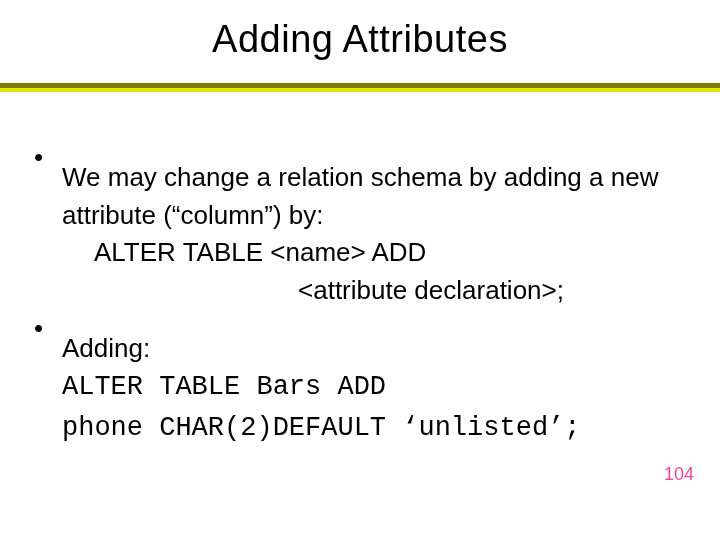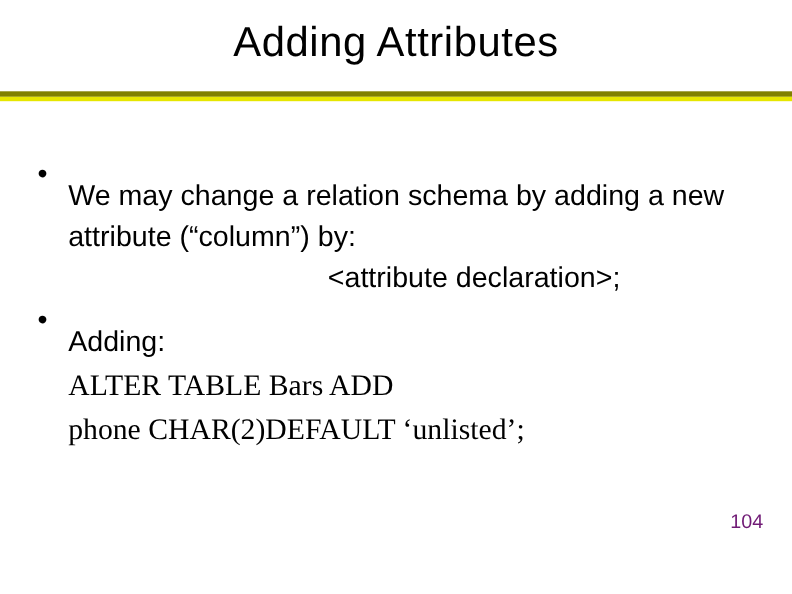--- a/index.html
+++ b/index.html
@@ -57,54 +57,55 @@
     font-size: 26px;
     line-height: 1.45;
   }
   .bullet .text {
     flex: 1;
     margin-top: 20px;
   }
   .indent1 { padding-left: 60px; }
   .indent2 { padding-left: 142px; text-align: center; }
   .mono {
-    font-family: Liberation Serif, serif;
+    font-family: Liberation Mono, monospace;
     font-size: 27px;
     line-height: 1.5;
     white-space: pre;
   }
   .codeblock {
     padding-left: 28px;
   }
   .pagenum {
     position: absolute;
     right: 26px;
     bottom: 24px;
     font-size: 18px;
-    color: #701a75;
+    color: #ec4899;
   }
 </style>
 </head>
 <body>
 
 <div class="slide">
 
   <div class="title">Adding Attributes</div>
 
   <div class="rule">
     <div class="bar-dark"></div>
     <div class="bar-light"></div>
   </div>
 
   <div class="body">
 
     <div class="bullet">
       <div class="dot">•</div>
       <div class="text">We may change a relation schema by adding a new attribute (“column”) by:</div>
     </div>
+    <div class="indent1">ALTER TABLE &lt;name&gt; ADD</div>
     <div class="indent2">&lt;attribute declaration&gt;;</div>
 
     <div class="bullet">
       <div class="dot">•</div>
       <div class="text">Adding:</div>
     </div>
     <div class="codeblock">
       <div class="mono">ALTER TABLE Bars ADD</div>
       <div class="mono">phone CHAR(2)DEFAULT ‘unlisted’;</div>
     </div>

